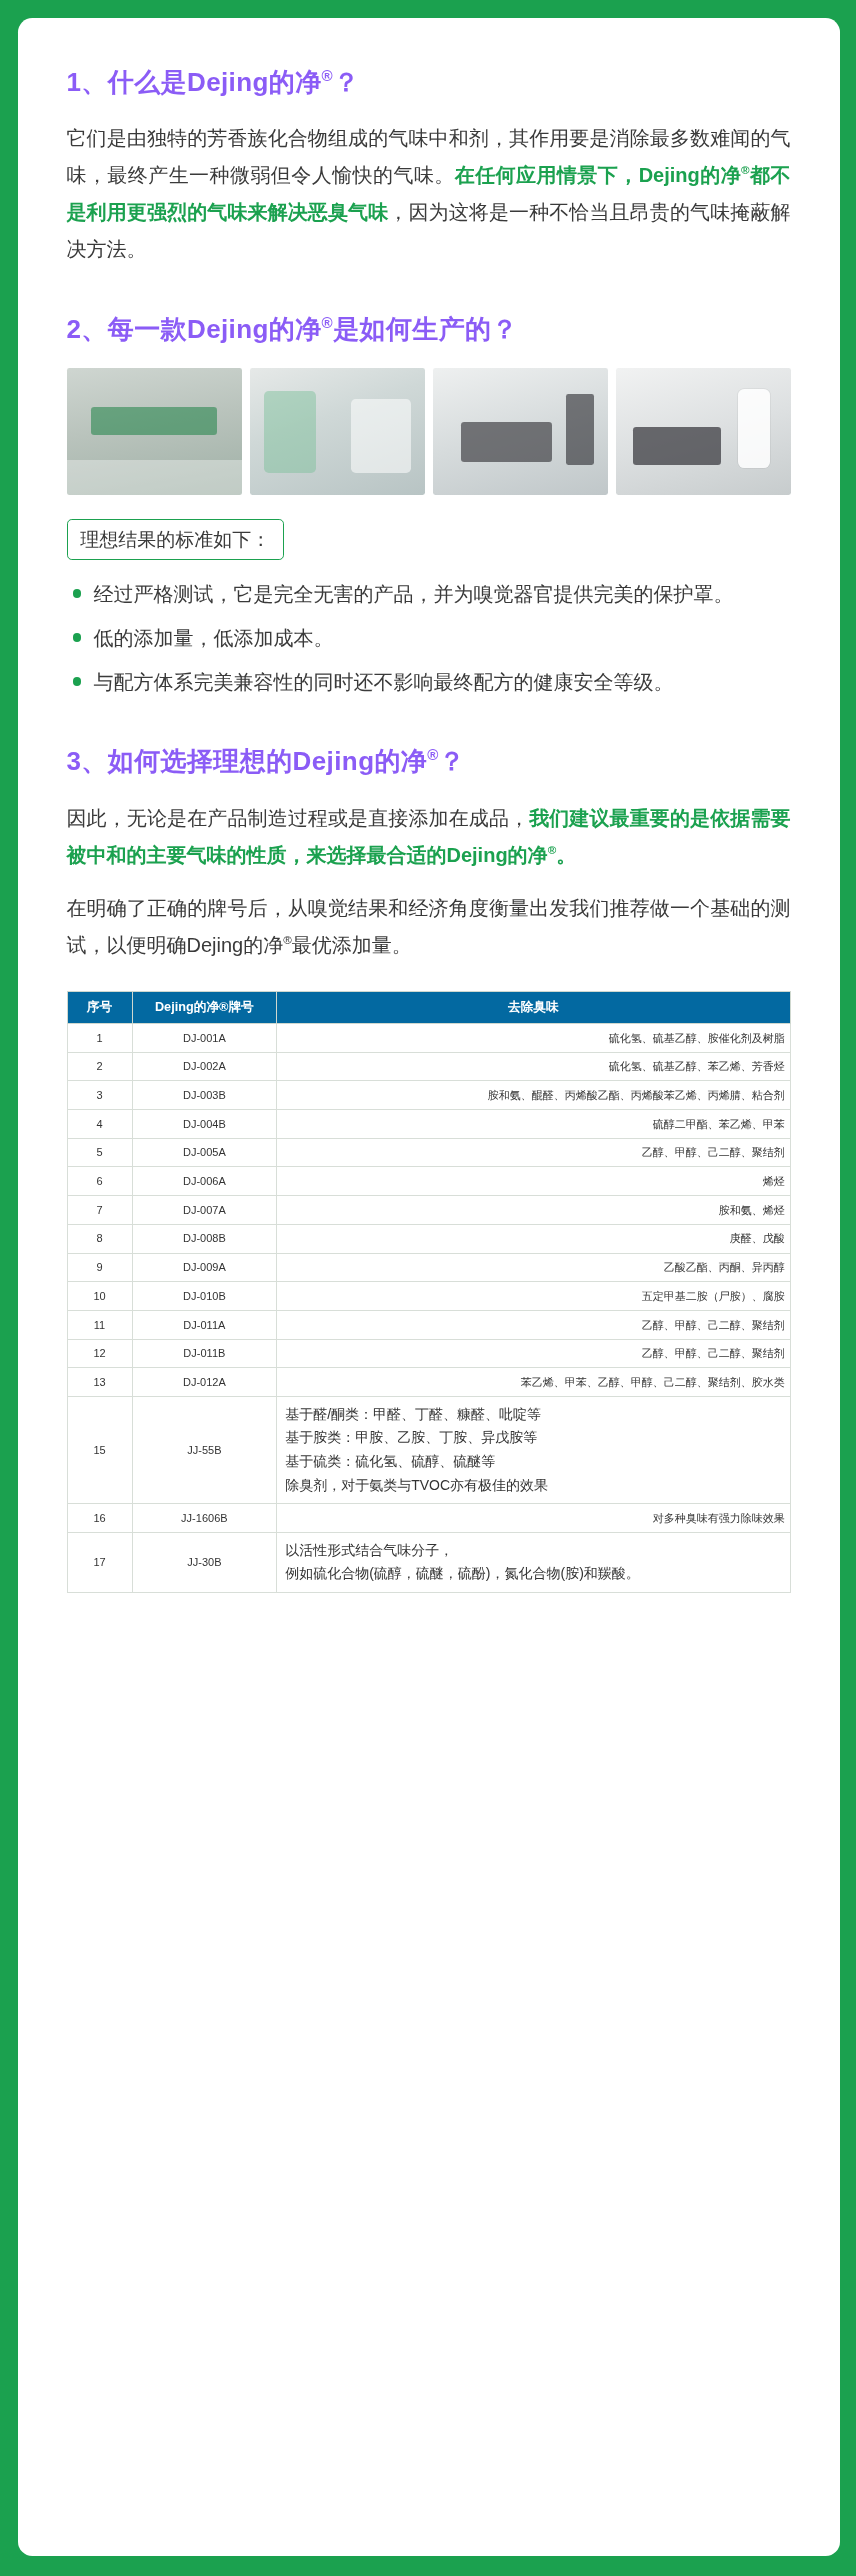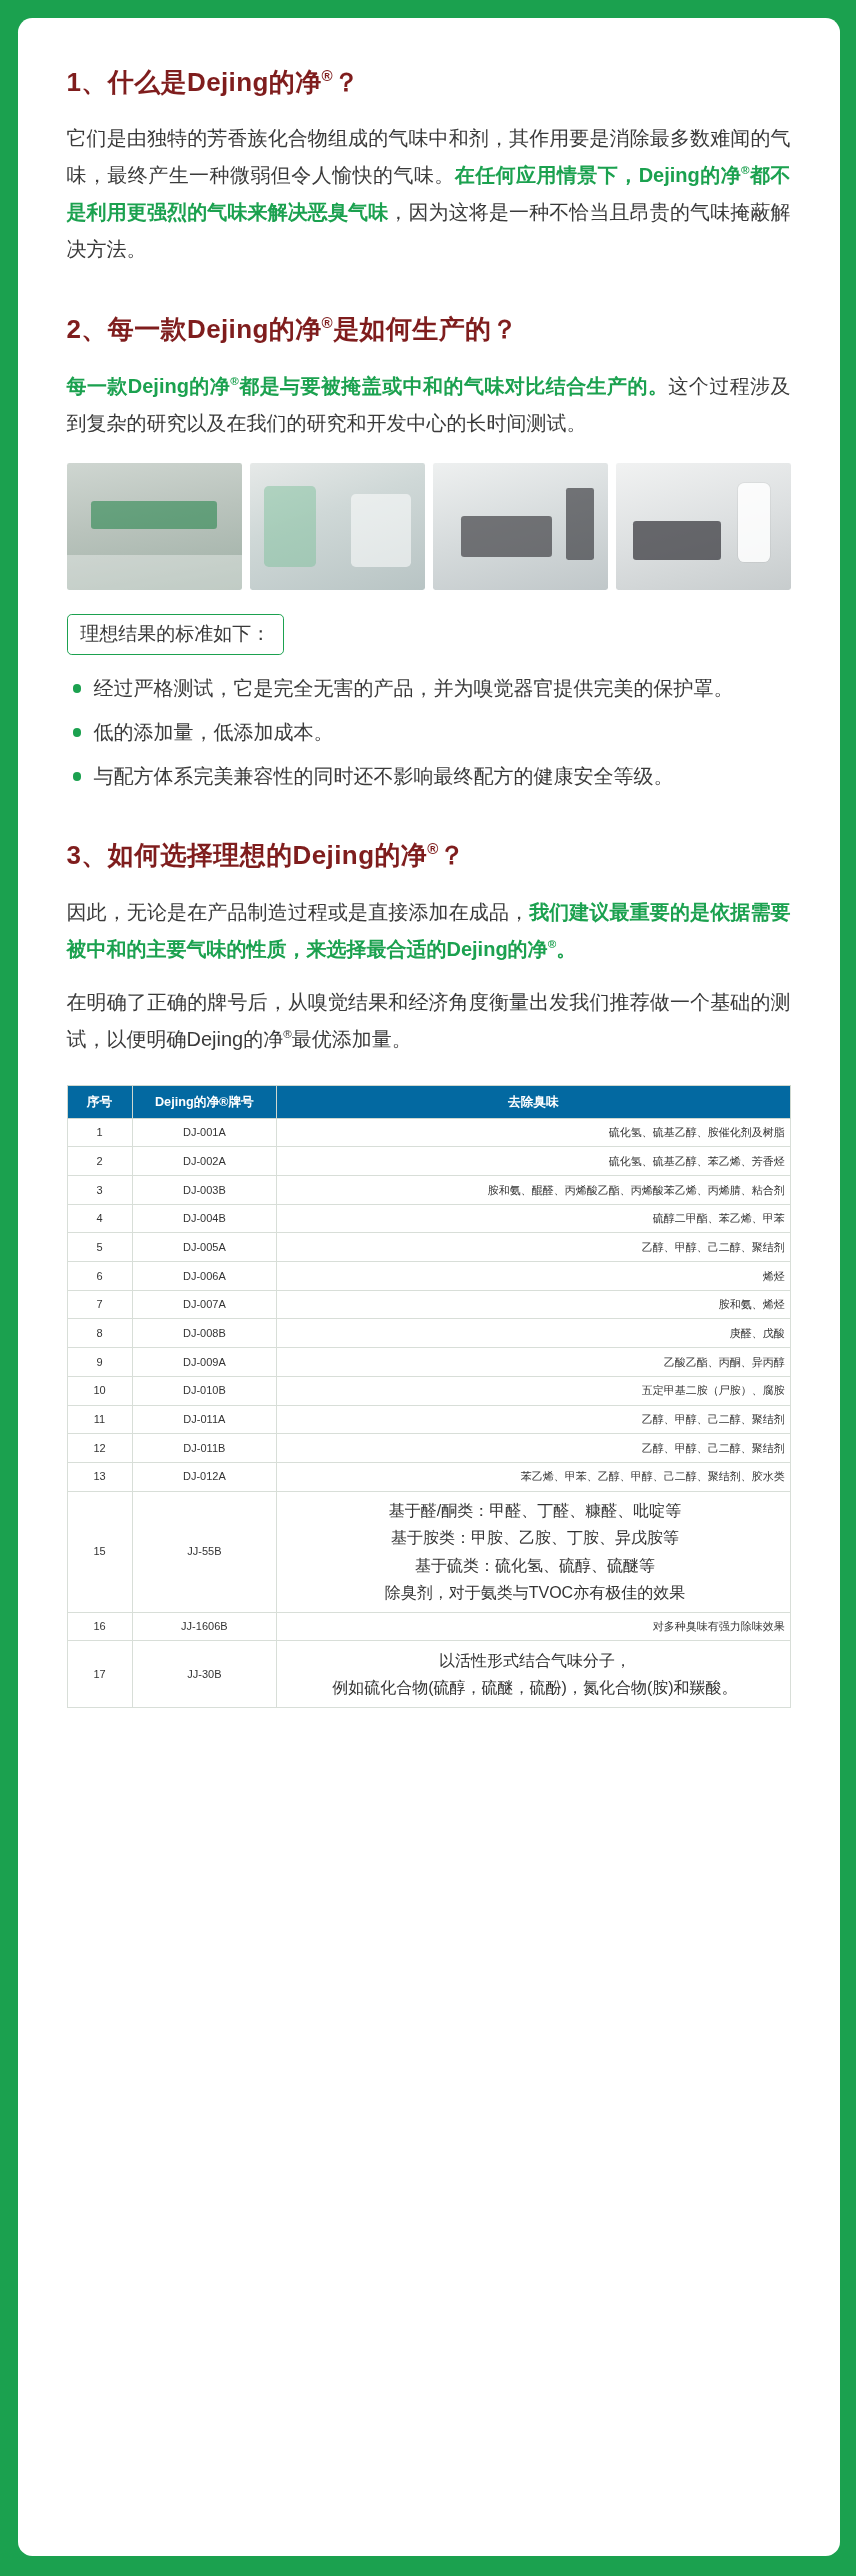--- a/index.html
+++ b/index.html
@@ -20,21 +20,21 @@
   }
   .sheet {
     background: #ffffff;
     border-radius: 14.3px;
     width: 100%;
     box-sizing: border-box;
     padding: 46px 49px 56px 49px;
     min-height: 2538px;
   }
   h2.section-title {
-    color: #7f1d1d;
+    color: #8b5cf6;
     font-size: 26px;
     font-weight: bold;
     margin: 0 0 20.6px 0;
     letter-spacing: 0.4px;
     line-height: 1.4;
   }
   .section {
     margin-bottom: 43px;
   }
   p.body-text {
@@ -180,24 +180,24 @@
     padding: 5.6px 4.8px;
     text-align: center;
     vertical-align: middle;
     line-height: 1.5;
   }
   table.product-table td.desc {
     text-align: right;
     padding-left: 8px;
   }
   table.product-table td.multiline {
-    text-align: center;
+    text-align: left;
     padding-left: 8px;
     line-height: 1.7;
-    font-size: 16px;
+    font-size: 14px;
   }
   col.c1 { width: 9%; }
   col.c2 { width: 20%; }
   col.c3 { width: 71%; }
 </style>
 </head>
 <body>
 
 <div class="page">
   <div class="sheet">
@@ -208,23 +208,20 @@
       </h2>
       <p class="body-text">
         <span>它们是由独特的芳香族化合物组成的气味中和剂，其作用要是消除最多数难闻的气味，最终产生一种微弱但令人愉快的气味。</span><span class="hl">在任何应用情景下，Dejing的净</span><sup class="reg hl">®</sup><span class="hl">都不是利用更强烈的气味来解决恶臭气味</span><span>，因为这将是一种不恰当且昂贵的气味掩蔽解决方法。</span>
       </p>
     </div>
 
     <div class="section">
       <h2 class="section-title">
         <span>2、每一款Dejing的净</span><sup class="reg">®</sup><span>是如何生产的？</span>
       </h2>
-      <p class="body-text">
-        <span class="hl">每一款Dejing的净</span><sup class="reg hl">®</sup><span class="hl">都是与要被掩盖或中和的气味对比结合生产的。</span><span>这个过程涉及到复杂的研究以及在我们的研究和开发中心的长时间测试。</span>
-      </p>
 
       <div class="photos">
         <div class="photo ph1"></div>
         <div class="photo ph2"></div>
         <div class="photo ph3"></div>
         <div class="photo ph4"></div>
       </div>
 
       <div class="callout-box">理想结果的标准如下：</div>
 

